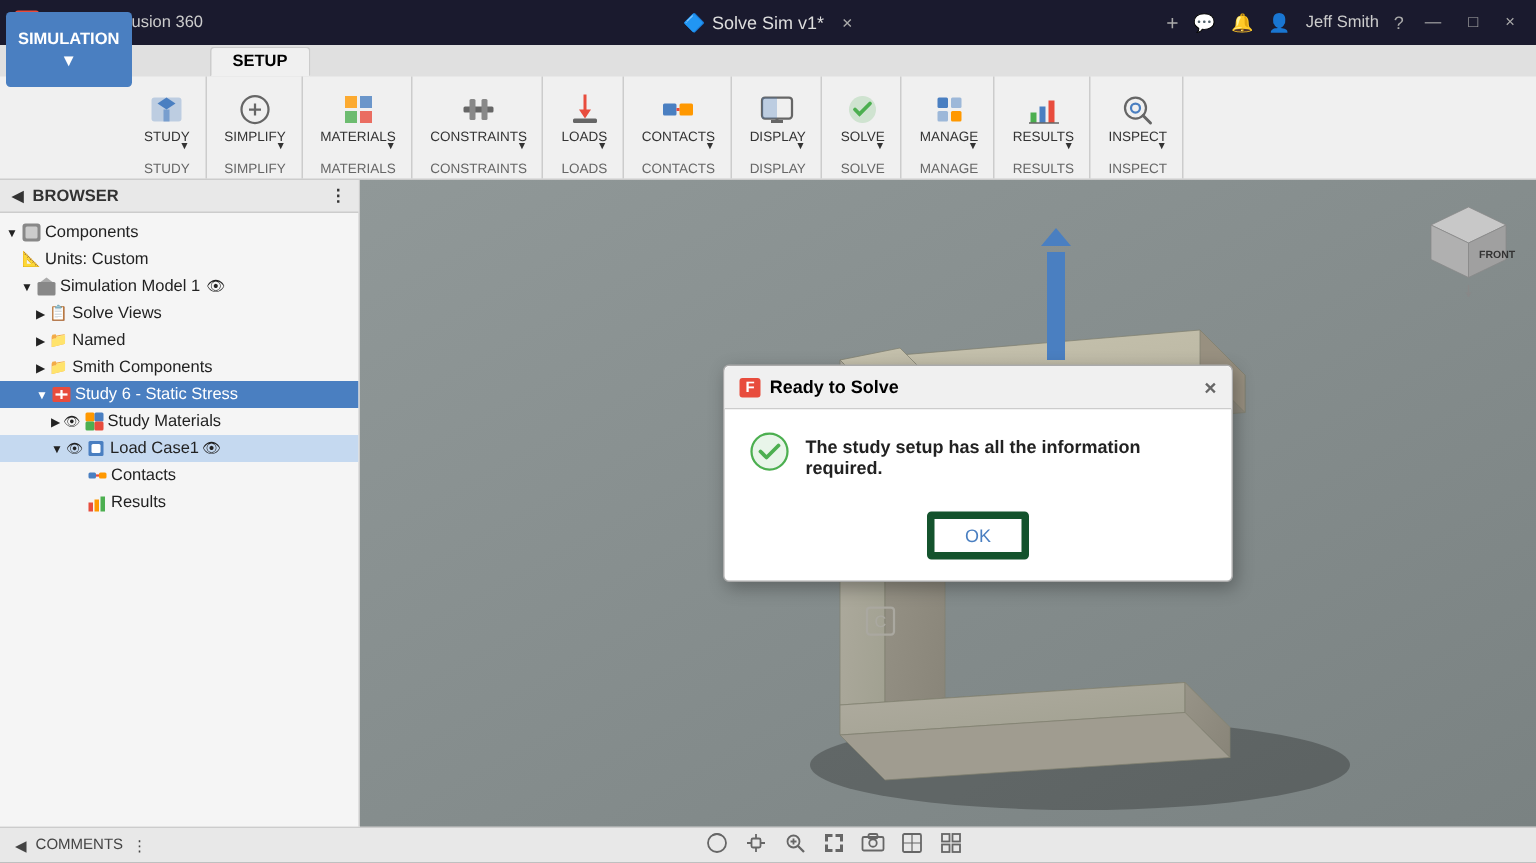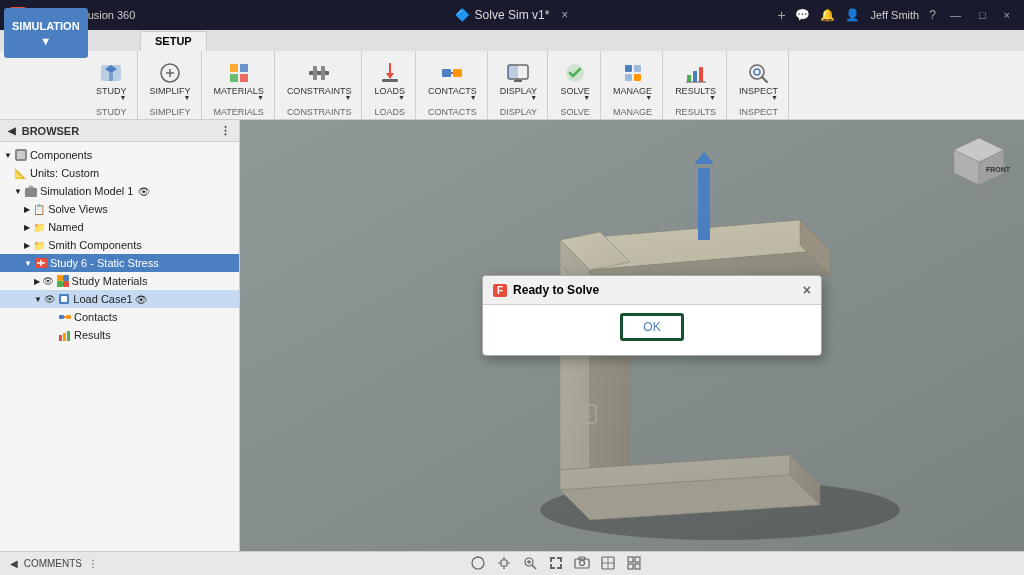--- a/index.html
+++ b/index.html
@@ -228,21 +228,21 @@
       gap: 10px;
     }
     #dialog-message { font-size: 12px; color: #222; font-weight: bold; }
     #dialog-footer {
       padding: 8px 16px 14px;
       display: flex;
       justify-content: center;
     }
     .dialog-ok-btn {
       background: white;
-      border: 3px solid #14532d;
+      border: 5px solid #14532d;
       color: #4a7fc1;
       padding: 4px 20px;
       border-radius: 3px;
       cursor: pointer;
       font-size: 12px;
     }
     .close-x { cursor: pointer; color: #666; font-size: 14px; }
 
     
     #statusbar {
@@ -684,20 +684,29 @@
     </div>
 
     <div id="dialog-overlay">
       <div id="dialog">
         <div id="dialog-title-bar">
           <div style="display:flex;align-items:center;">
             <span class="dialog-icon" style="background:#e84c3d;color:white;padding:1px 4px;border-radius:2px;font-size:10px;font-weight:bold;margin-right:6px;">F</span>
             <span>Ready to Solve</span>
           </div>
           <span class="close-x">×</span>
+        </div>
+        <div id="dialog-body">
+          <div>
+            <svg width="28" height="28" viewBox="0 0 28 28">
+              <circle cx="14" cy="14" r="12" fill="#e8f5e9" stroke="#4caf50" stroke-width="1.5"></circle>
+              <path d="M8 14 L12 18 L20 10" stroke="#4caf50" stroke-width="2.5" fill="none" stroke-linecap="round" stroke-linejoin="round"></path>
+            </svg>
+          </div>
+          <div id="dialog-message" style="font-size:12px;color:#222;font-weight:bold;padding-top:4px;">The study setup has all the information required.</div>
         </div>
         <div id="dialog-footer">
           <button class="dialog-ok-btn">OK</button>
         </div>
       </div>
     </div>
   </div>
 </div>
 
 <div id="statusbar">

